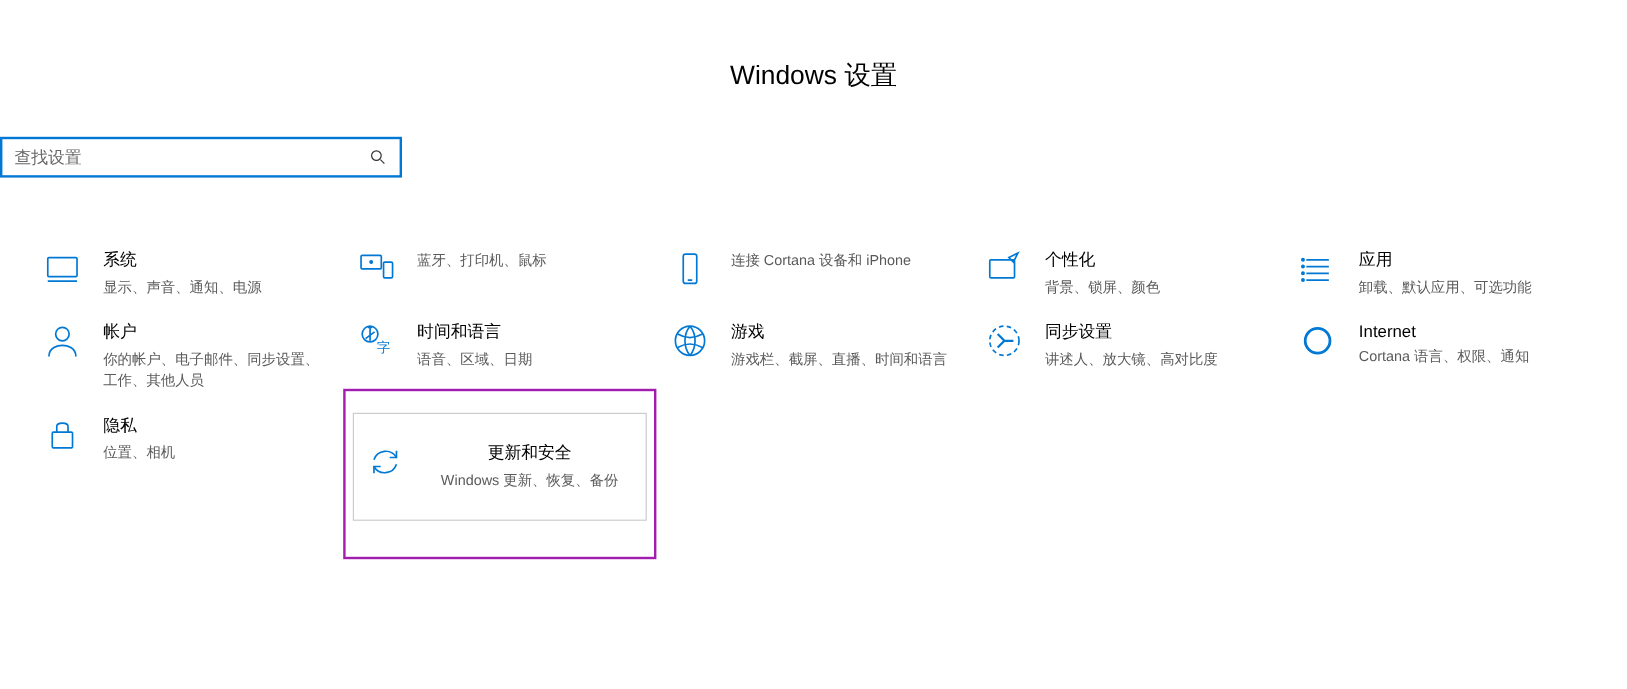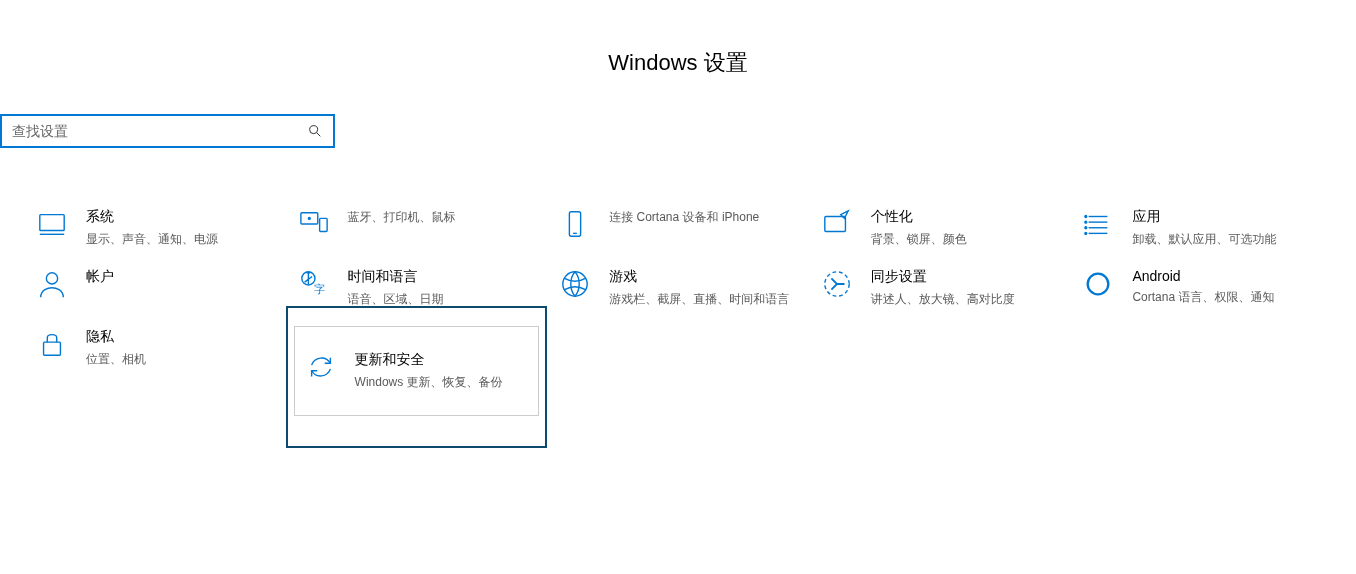--- a/index.html
+++ b/index.html
@@ -82,23 +82,24 @@
     margin-bottom: 4px;
   }
   .tile-desc {
     font-size: 12px;
     color: #5a5a5a;
     line-height: 1.5;
     max-width: 180px;
   }
   .highlight-wrap {
     position: relative;
-    border: 2px solid #0c4a6e;
+    border: 2px solid #a21caf;
     padding: 18px 6px 30px 6px;
     margin: -18px -6px -30px -6px;
+    text-align: center;
   }
   .highlight-inner {
     border: 1px solid #ccc;
     padding: 24px 10px 24px 10px;
     display: flex;
     align-items: flex-start;
   }
 </style>
 </head>
 <body>
@@ -191,20 +192,21 @@
 
   <div class="tile">
     <div class="tile-icon">
       <svg viewBox="0 0 32 32">
           <circle cx="16" cy="10" r="6"></circle>
           <path d="M4 30 C4 22 12 20 16 20 C20 20 28 22 28 30"></path>
         </svg>
     </div>
     <div class="tile-text">
       <div class="tile-title">帐户</div>
+      <div class="tile-desc">你的帐户、电子邮件、同步设置、工作、其他人员</div>
     </div>
   </div>
 
   <div class="tile">
     <div class="tile-icon">
       <svg viewBox="0 0 32 32">
           <circle cx="10" cy="10" r="7"></circle>
           <text x="16" y="26" font-size="12" fill="#0078d4" stroke="none">字</text>
           <path d="M8 4 L12 4 M10 4 L10 16 M6 14 L14 8"></path>
         </svg>
@@ -241,21 +243,21 @@
     </div>
   </div>
 
   <div class="tile">
     <div class="tile-icon">
       <svg viewBox="0 0 32 32">
           <circle cx="16" cy="16" r="11" stroke-width="2.5"></circle>
         </svg>
     </div>
     <div class="tile-text">
-      <div class="tile-title">Android</div>
+      <div class="tile-title">Internet</div>
       <div class="tile-desc">Cortana 语言、权限、通知</div>
     </div>
   </div>
 
   <div class="tile">
     <div class="tile-icon">
       <svg viewBox="0 0 32 32">
           <rect x="7" y="14" width="18" height="14" rx="1"></rect>
           <path d="M11 14 L11 9 C11 5 21 5 21 9 L21 14"></path>
         </svg>

